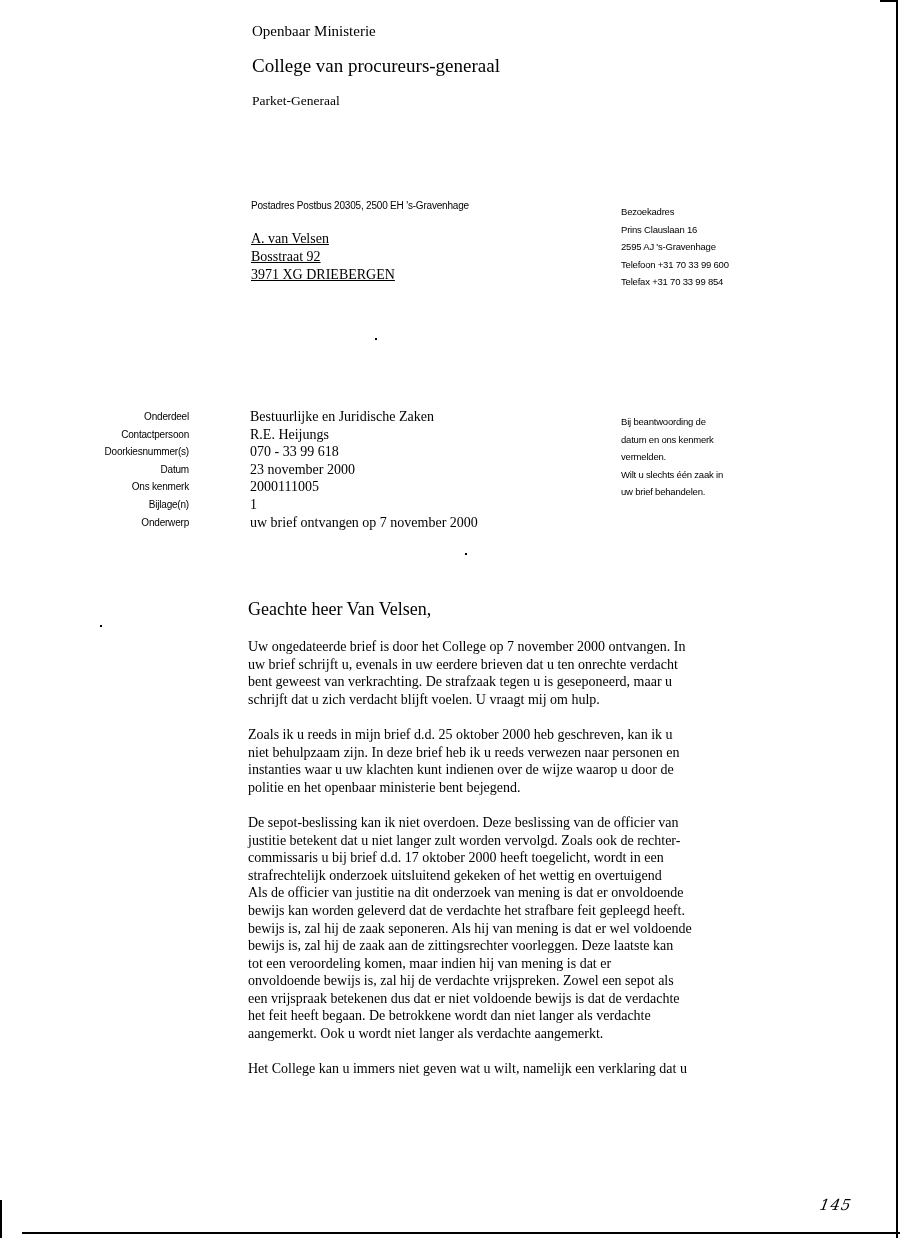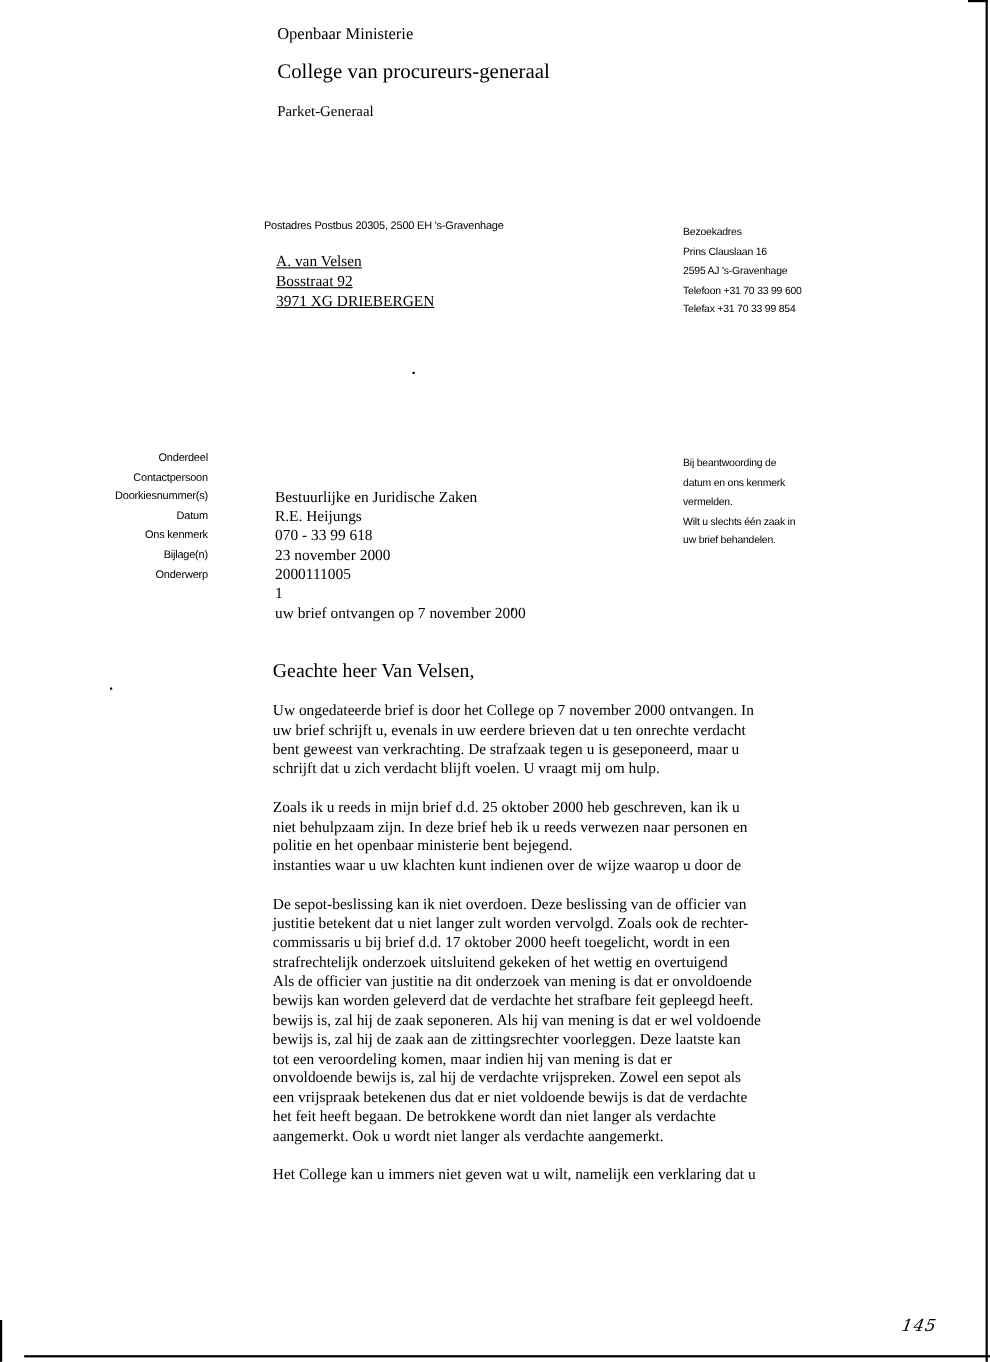--- a/index.html
+++ b/index.html
@@ -5,27 +5,27 @@
     html, body { margin: 0; padding: 0; background: #ffffff; }
     body { width: 900px; height: 1238px; position: relative; overflow: hidden; color: #000; }
     .serif { font-family: "Liberation Serif", "DejaVu Serif", serif; }
     .sans { font-family: "Liberation Sans", "DejaVu Sans", sans-serif; }
     .abs { position: absolute; }
 
     #org-name { left: 252px; top: 23px; font-size: 15px; }
     #org-college { left: 252px; top: 55px; font-size: 19px; text-align: right; }
     #org-dept { left: 252px; top: 93px; font-size: 13.5px; }
 
-    #postal { left: 240px; top: 200px; font-size: 10px; letter-spacing: -0.2px; }
+    #postal { left: 251px; top: 200px; font-size: 10px; letter-spacing: -0.2px; }
     #recipient { left: 251px; top: 230px; font-size: 14px; line-height: 18px; text-decoration: underline; }
 
     #visit { left: 621px; top: 203px; font-size: 9.5px; line-height: 17.5px; letter-spacing: -0.2px; }
 
     #meta-labels { left: 80px; top: 408px; width: 109px; text-align: right; font-size: 10px; line-height: 17.6px; letter-spacing: -0.2px; }
-    #meta-values { left: 250px; top: 408px; font-size: 14px; line-height: 17.6px; margin-top: 36px; }
+    #meta-values { left: 250px; top: 408px; font-size: 14px; line-height: 17.6px; }
     #meta-values div { white-space: nowrap; }
 
     #note { left: 621px; top: 413px; font-size: 9.5px; line-height: 17.6px; letter-spacing: -0.2px; }
 
     #salutation { left: 248px; top: 599px; font-size: 18px; }
     #body-text { left: 248px; top: 638px; width: 520px; font-size: 14px; line-height: 17.6px; }
     #body-text p { margin: 0 0 17.6px 0; white-space: nowrap; }
     #body-text p span { display: block; }
 
     #page-mark { left: 820px; top: 1196px; font-family: "DejaVu Serif", serif; font-style: italic; font-size: 15px; transform: skewX(-10deg); letter-spacing: 1px; }
@@ -99,22 +99,22 @@
 <div id="body-text" class="abs serif">
   <p>
     <span>Uw ongedateerde brief is door het College op 7 november 2000 ontvangen. In</span>
     <span>uw brief schrijft u, evenals in uw eerdere brieven dat u ten onrechte verdacht</span>
     <span>bent geweest van verkrachting. De strafzaak tegen u is geseponeerd, maar u</span>
     <span>schrijft dat u zich verdacht blijft voelen. U vraagt mij om hulp.</span>
   </p>
   <p>
     <span>Zoals ik u reeds in mijn brief d.d. 25 oktober 2000 heb geschreven, kan ik u</span>
     <span>niet behulpzaam zijn. In deze brief heb ik u reeds verwezen naar personen en</span>
+    <span>instanties waar u uw klachten kunt indienen over de wijze waarop u door de</span>
     <span>politie en het openbaar ministerie bent bejegend.</span>
-    <span>instanties waar u uw klachten kunt indienen over de wijze waarop u door de</span>
   </p>
   <p>
     <span>De sepot-beslissing kan ik niet overdoen. Deze beslissing van de officier van</span>
     <span>justitie betekent dat u niet langer zult worden vervolgd. Zoals ook de rechter-</span>
     <span>commissaris u bij brief d.d. 17 oktober 2000 heeft toegelicht, wordt in een</span>
     <span>strafrechtelijk onderzoek uitsluitend gekeken of het wettig en overtuigend</span>
     <span>Als de officier van justitie na dit onderzoek van mening is dat er onvoldoende</span>
     <span>bewijs kan worden geleverd dat de verdachte het strafbare feit gepleegd heeft.</span>
     <span>bewijs is, zal hij de zaak seponeren. Als hij van mening is dat er wel voldoende</span>
     <span>bewijs is, zal hij de zaak aan de zittingsrechter voorleggen. Deze laatste kan</span>

